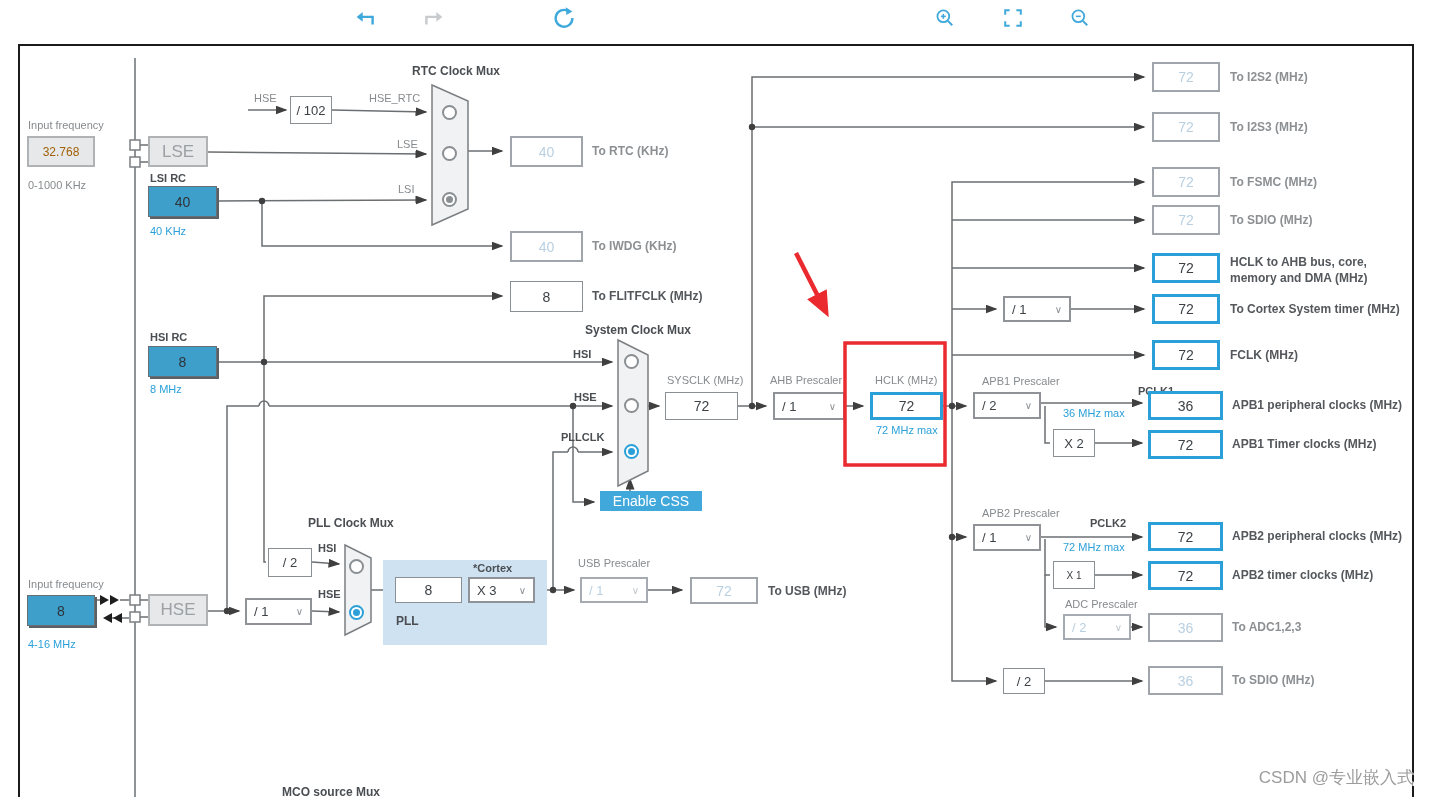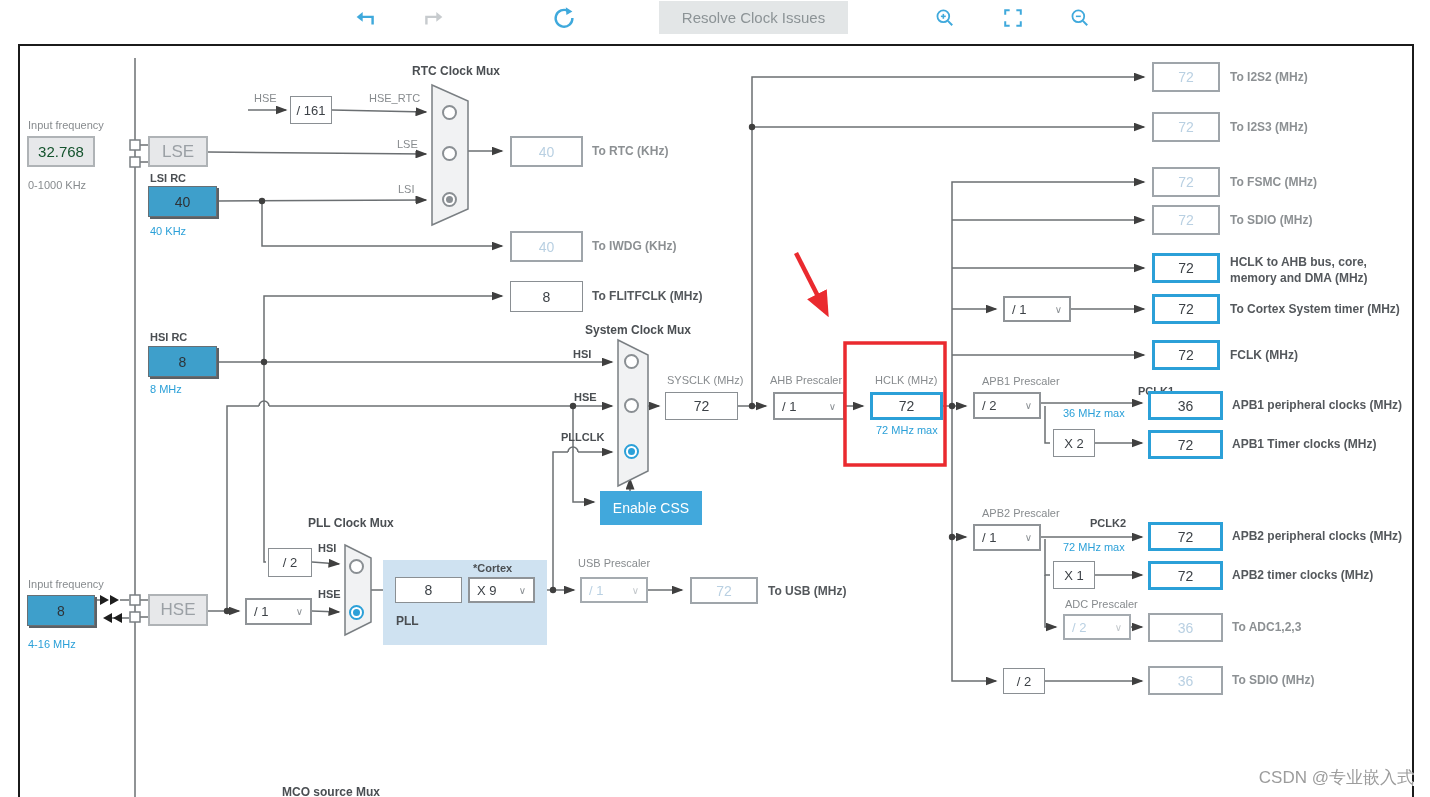--- a/index.html
+++ b/index.html
@@ -23,21 +23,21 @@
   .lbl-out{position:absolute;z-index:2;font-size:12px;font-weight:bold;color:#54585C;white-space:nowrap;}
   .lbl-out.dim{color:#8C9093;}
   .lbl-blue{position:absolute;z-index:2;font-size:11px;color:#2BA0D8;white-space:nowrap;}
   
   .vbox{position:absolute;z-index:2;display:flex;align-items:center;justify-content:center;
         background:#fff;border:1px solid #8a8f93;font-size:14px;color:#3C4146;box-sizing:border-box;}
   .vbox.bblue{border:3px solid #2BA0D8;}
   .vbox.dis{border:2px solid #9FA5AA;color:#B9D0E2;}
   .vbox.fblue{background:#3E9FCB;border:1px solid #686f74;box-shadow:2px 2px 0 #5b6166;color:#2E3338;}
   .vbox.fgray{background:#E7E8EA;border:2px solid #AFB3B6;color:#9BA0A5;font-size:17px;}
-  .vbox.fgray.small{font-size:15px;color:#14532d;}
+  .vbox.fgray.small{font-size:12px;color:#a16207;}
   .dd{position:absolute;z-index:2;display:flex;align-items:center;justify-content:space-between;
         padding:0 7px;background:#fff;border:2px solid #8f9397;font-size:13px;color:#3C4146;
         box-sizing:border-box;cursor:pointer;}
   .dd .chev{font-size:10px;color:#8b9094;}
   .dd.dis{border-color:#A5ABB0;color:#B9D0E2;}
   .dd.dis .chev{color:#C2C7CB;}
   .css-btn{position:absolute;z-index:2;display:flex;align-items:center;justify-content:center;
         background:#41A8DC;color:#fff;font-size:14px;border:none;box-sizing:border-box;cursor:pointer;}
   .radio{position:absolute;z-index:3;width:15px;height:15px;border-radius:50%;background:#fff;
         border:2px solid #8a8f93;box-sizing:border-box;cursor:pointer;}
@@ -65,21 +65,20 @@
         <path d="M4,16 V9 H14" fill="none" stroke="#C7CBCE" stroke-width="2.2"></path>
         <polygon points="13,4.5 18.5,9 13,13.5" fill="#C7CBCE"></polygon>
       </svg>
   </span>
   <span class="tb-icon" style="left:552px;top:6px;">
     <svg width="24" height="24" viewBox="0 0 20 20">
         <path d="M13.5,4.2 A7,7 0 1 0 17,10" fill="none" stroke="#3FA9DC" stroke-width="2"></path>
         <polygon points="11.5,1 17,4.5 12,7.5" fill="#3FA9DC"></polygon>
       </svg>
   </span>
-  <button class="resolve-btn">Resolve Clock Issues</button>
   <span class="tb-icon" style="left:935px;top:8px;">
     <svg width="20" height="20" viewBox="0 0 18 18">
         <circle cx="7.5" cy="7.5" r="5.3" fill="none" stroke="#3FA9DC" stroke-width="1.6"></circle>
         <line x1="7.5" y1="5.3" x2="7.5" y2="9.7" stroke="#3FA9DC" stroke-width="1.4"></line>
         <line x1="5.3" y1="7.5" x2="9.7" y2="7.5" stroke="#3FA9DC" stroke-width="1.4"></line>
         <line x1="11.6" y1="11.6" x2="15.5" y2="15.5" stroke="#3FA9DC" stroke-width="1.8"></line>
       </svg>
   </span>
   <span class="tb-icon" style="left:1003px;top:8px;">
     <svg width="20" height="20" viewBox="0 0 18 18">
@@ -219,21 +218,21 @@
   <div class="vbox fblue el" style="left:148px;top:346px;width:69px;height:31px;">8</div>
   <span class="lbl-blue" style="left:150px;top:383px;">8 MHz</span>
 
   <span class="lbl" style="left:28px;top:578px;">Input frequency</span>
   <div class="vbox fblue el" style="left:27px;top:595px;width:68px;height:31px;">8</div>
   <span class="lbl-blue" style="left:28px;top:638px;">4-16 MHz</span>
   <div class="vbox fgray el" style="left:148px;top:594px;width:60px;height:32px;">HSE</div>
 
   <span class="lbl lbl-t" style="left:400px;top:64px;padding-left:12px;">RTC Clock Mux</span>
   <span class="lbl" style="left:254px;top:92px;">HSE</span>
-  <div class="vbox el" style="left:290px;top:96px;width:42px;height:28px;font-size:13px;">/ 161</div>
+  <div class="vbox el" style="left:290px;top:96px;width:42px;height:28px;font-size:13px;">/ 102</div>
   <span class="lbl" style="left:369px;top:92px;">HSE_RTC</span>
   <span class="lbl" style="left:397px;top:138px;">LSE</span>
   <span class="lbl" style="left:398px;top:183px;">LSI</span>
   <div class="radio" style="left:442px;top:105px;"></div>
   <div class="radio" style="left:442px;top:146px;"></div>
   <div class="radio sel selgray" style="left:442px;top:192px;">
       <span class="dot"></span>
     </div>
   <div class="vbox dis el" style="left:510px;top:136px;width:73px;height:31px;">40</div>
   <span class="lbl-out dim" style="left:592px;top:144px;">To RTC (KHz)</span>
@@ -244,21 +243,21 @@
 
   <span class="lbl lbl-t" style="left:585px;top:323px;">System Clock Mux</span>
   <span class="lbl lbl-dk" style="left:573px;top:348px;">HSI</span>
   <span class="lbl lbl-dk" style="left:574px;top:391px;">HSE</span>
   <span class="lbl lbl-dk" style="left:561px;top:431px;">PLLCLK</span>
   <div class="radio" style="left:624px;top:354px;"></div>
   <div class="radio" style="left:624px;top:398px;"></div>
   <div class="radio sel selblue" style="left:624px;top:444px;">
       <span class="dot"></span>
     </div>
-  <button class="css-btn" style="left:600px;top:491px;width:102px;height:34px;">Enable CSS</button>
+  <button class="css-btn" style="left:600px;top:491px;width:102px;height:20px;">Enable CSS</button>
 
   <span class="lbl" style="left:667px;top:374px;">SYSCLK (MHz)</span>
   <div class="vbox el" style="left:665px;top:392px;width:73px;height:28px;">72</div>
 
   <span class="lbl" style="left:770px;top:374px;">AHB Prescaler</span>
   <div class="dd" style="left:773px;top:392px;width:72px;height:28px;">
     <span>/ 1</span>
     <span class="chev">∨</span>
   </div>
 
@@ -275,21 +274,21 @@
   </div>
   <span class="lbl lbl-dk" style="left:318px;top:588px;">HSE</span>
   <div class="radio" style="left:349px;top:559px;"></div>
   <div class="radio sel selblue" style="left:349px;top:605px;">
       <span class="dot"></span>
     </div>
   <div class="el" style="left:383px;top:560px;width:164px;height:85px;background:#CFE2F1;z-index:1;"></div>
   <div class="vbox el" style="left:395px;top:577px;width:67px;height:26px;">8</div>
   <span class="lbl lbl-dk" style="left:473px;top:562px;">*Cortex</span>
   <div class="dd" style="left:468px;top:577px;width:67px;height:26px;">
-    <span>X 9</span>
+    <span>X 3</span>
     <span class="chev">∨</span>
   </div>
   <span class="lbl lbl-t" style="left:396px;top:614px;">PLL</span>
 
   <span class="lbl" style="left:578px;top:557px;">USB Prescaler</span>
   <div class="dd dis" style="left:580px;top:577px;width:68px;height:26px;">
     <span>/ 1</span>
     <span class="chev">∨</span>
   </div>
   <div class="vbox dis el" style="left:690px;top:577px;width:68px;height:27px;">72</div>
@@ -332,21 +331,21 @@
 
   <span class="lbl" style="left:982px;top:507px;">APB2 Prescaler</span>
   <div class="dd" style="left:973px;top:524px;width:68px;height:27px;">
     <span>/ 1</span>
     <span class="chev">∨</span>
   </div>
   <span class="lbl lbl-dk" style="left:1090px;top:517px;">PCLK2</span>
   <span class="lbl-blue" style="left:1063px;top:541px;">72 MHz max</span>
   <div class="vbox bblue el" style="left:1148px;top:522px;width:75px;height:29px;">72</div>
   <span class="lbl-out" style="left:1232px;top:529px;">APB2 peripheral clocks (MHz)</span>
-  <div class="vbox el" style="left:1053px;top:561px;width:42px;height:28px;font-size:13px;">X 1</div>
+  <div class="vbox el" style="left:1053px;top:561px;width:42px;height:28px;font-size:10px;">X 1</div>
   <div class="vbox bblue el" style="left:1148px;top:561px;width:75px;height:29px;">72</div>
   <span class="lbl-out" style="left:1232px;top:568px;">APB2 timer clocks (MHz)</span>
 
   <span class="lbl" style="left:1065px;top:598px;">ADC Prescaler</span>
   <div class="dd dis" style="left:1063px;top:614px;width:68px;height:26px;">
     <span>/ 2</span>
     <span class="chev">∨</span>
   </div>
   <div class="vbox dis el" style="left:1148px;top:613px;width:75px;height:29px;">36</div>
   <span class="lbl-out dim" style="left:1232px;top:620px;">To ADC1,2,3</span>

